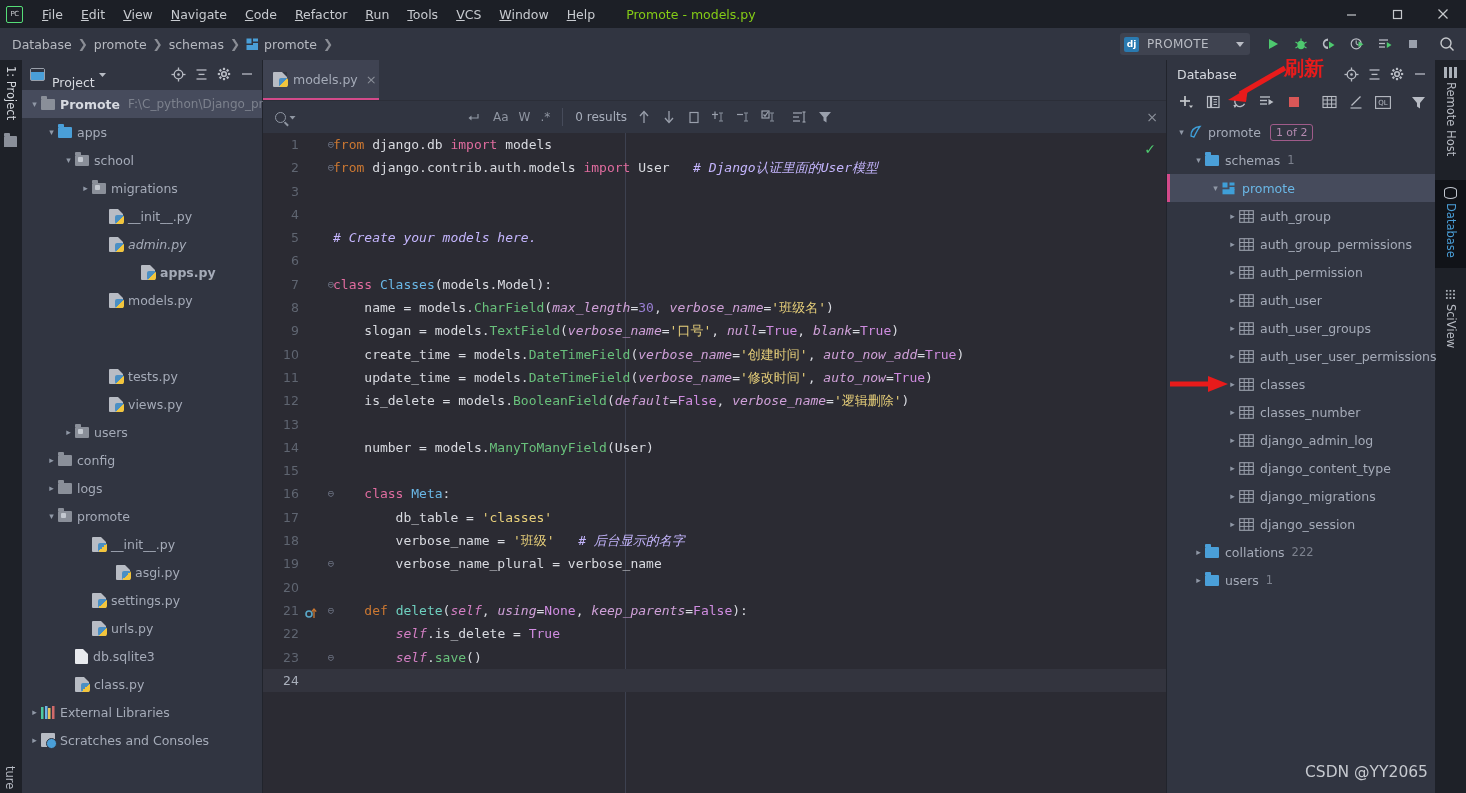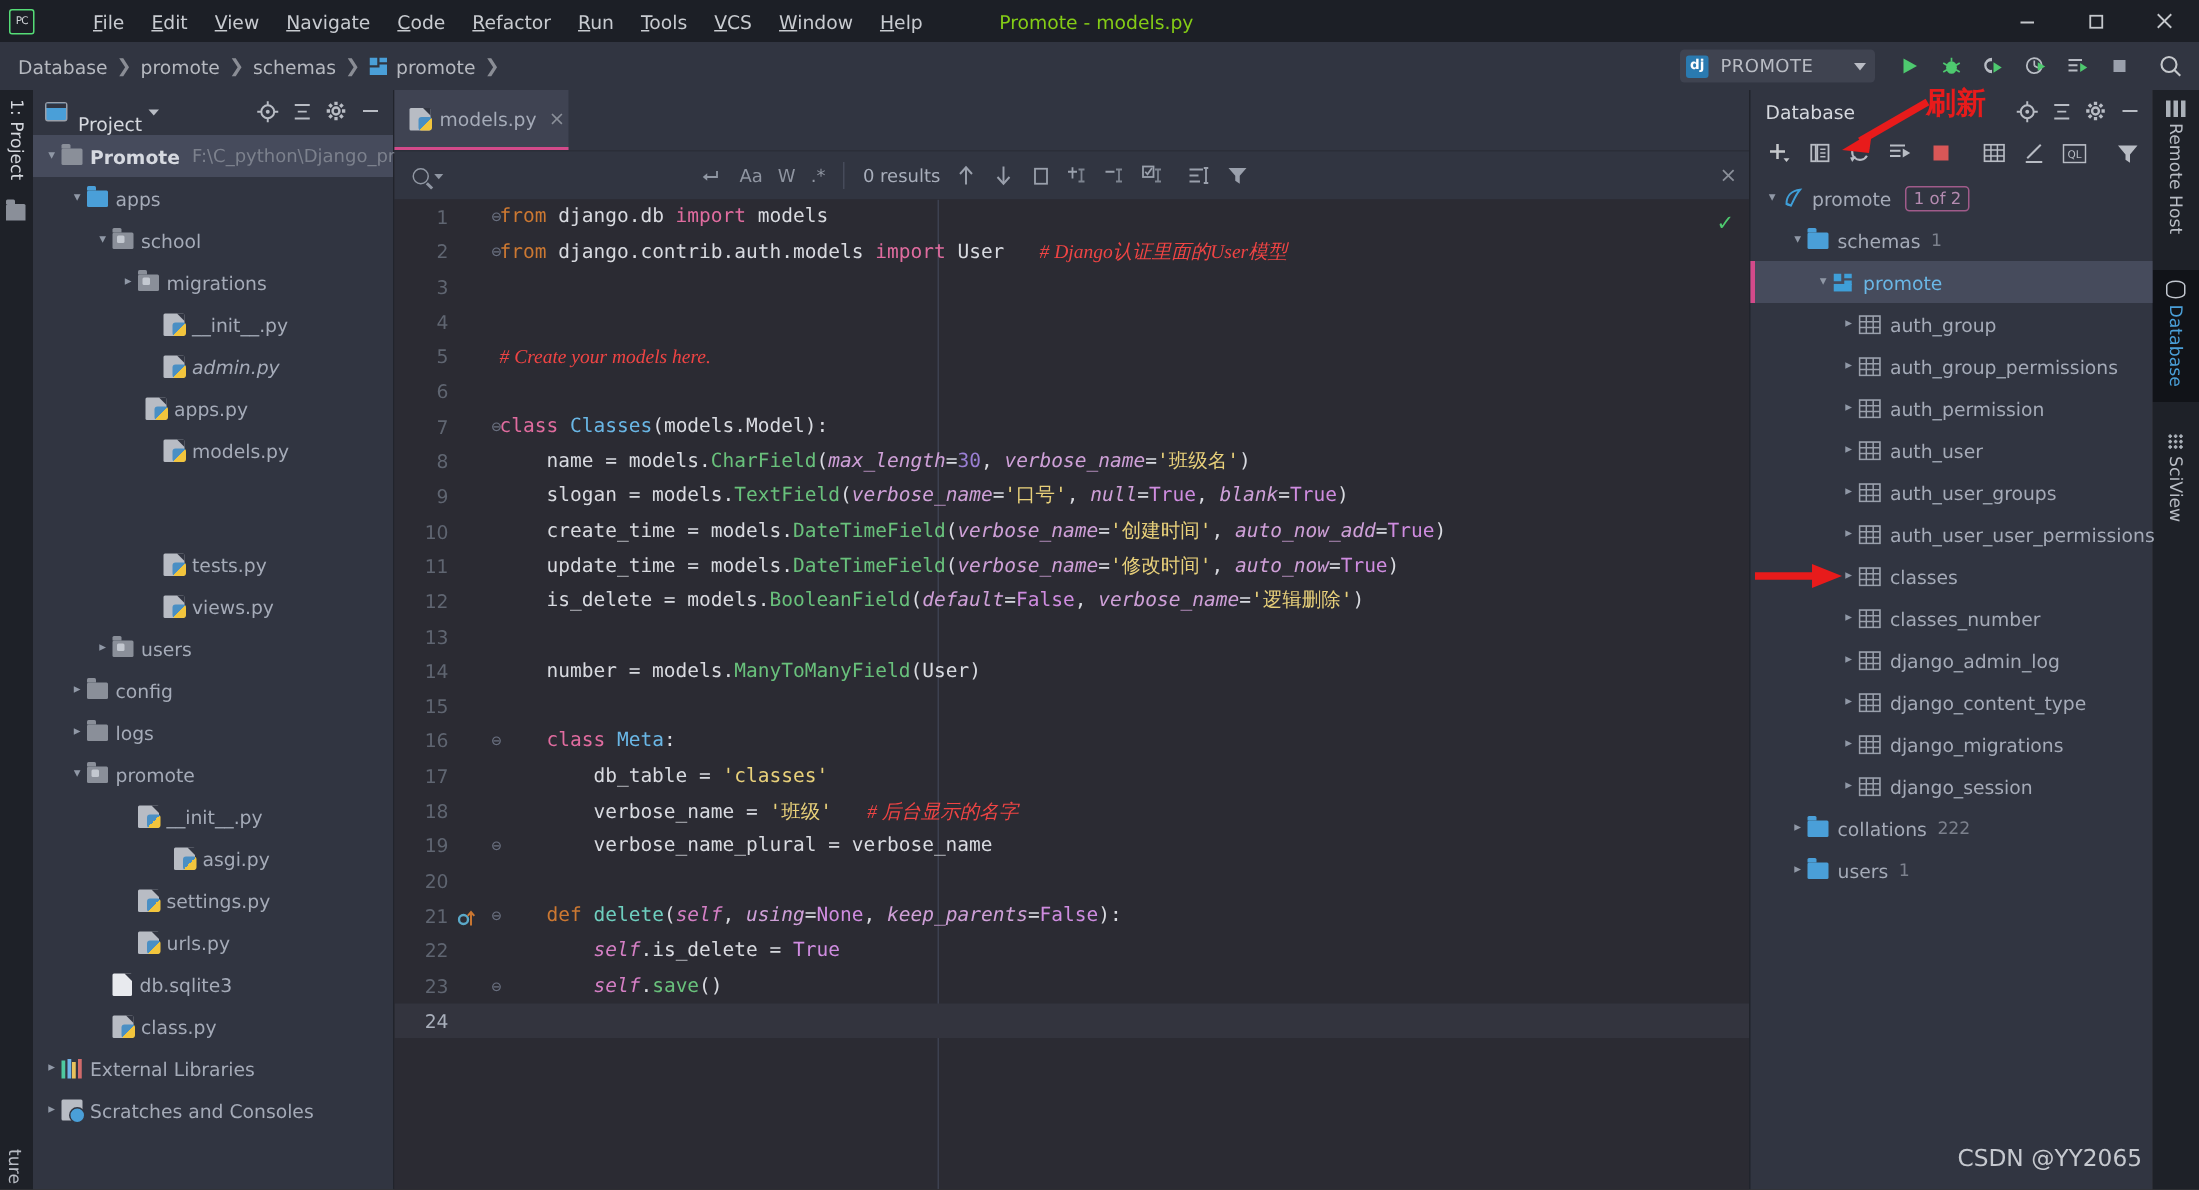--- a/index.html
+++ b/index.html
@@ -12,21 +12,21 @@
   #app {
     position: relative;
     width: 1466px; height: 793px;
     background: #2b2b2b;
   }
 
   
   .titlebar {
     position: absolute; left: 0; top: 0; width: 1466px; height: 28px;
     background: #1c1f26;
-    display: flex; align-items: center; gap: 20px;
+    display: flex; align-items: center;
   }
   .pc-logo {
     width: 17px; height: 17px; margin-left: 6px; margin-right: 10px;
     border: 1px solid #55dd77; border-radius: 2px;
     display: flex; align-items: center; justify-content: center;
     font-size: 7px; color: #cfd2d6; letter-spacing: -0.5px;
     font-family: "DejaVu Sans", sans-serif;
   }
   .menu { display: flex; align-items: center; gap: 0px; }
   .menu-item {
@@ -322,21 +322,21 @@
   .checkmark {
     position: absolute; right: 10px; top: 8px; color: #4ec96f; font-size: 14px;
   }
   
   .kw  { color: #cc7832; }
   .kw2 { color: #e06c9f; }
   .fn  { color: #6ecfbf; }
   .cls { color: #6ab7e6; }
   .str { color: #e8d07a; }
   .num { color: #9a7fd4; }
-  .cm  { color: #ef4444; font-style: italic; font-family: Liberation Serif, serif; }
+  .cm  { color: #c4b5fd; font-style: italic; }
   .pl  { color: #d8dae0; }
   .par { color: #cfa0d8; font-style: italic; }
   .kwp { color: #cf8ce0; }
   .mth { color: #69c17c; }
   .slf { color: #d47fc4; font-style: italic; }
   .imp { color: #e06c9f; }
 
   
   .db-panel {
     position: absolute; left: 1166px; top: 60px; width: 269px; height: 733px;
@@ -605,21 +605,21 @@
           <div class="trow" style="padding-left: 74px;">
             <span class="arrow none">▸</span>
             <span class="i-py"></span>
             <span class="tlabel">__init__.py</span>
           </div>
           <div class="trow" style="padding-left: 74px; font-style: italic;">
             <span class="arrow none">▸</span>
             <span class="i-py"></span>
             <span class="tlabel">admin.py</span>
           </div>
-          <div class="trow" style="padding-left: 62px;">
+          <div class="trow" style="padding-left: 106px; font-weight: bold;">
             <span class="arrow none">▸</span>
             <span class="i-py"></span>
             <span class="tlabel">apps.py</span>
           </div>
           <div class="trow" style="padding-left: 74px;">
             <span class="arrow none">▸</span>
             <span class="i-py"></span>
             <span class="tlabel">models.py</span>
           </div>
           <div class="trow" style="padding-left: 74px; margin-top: 48px;">

